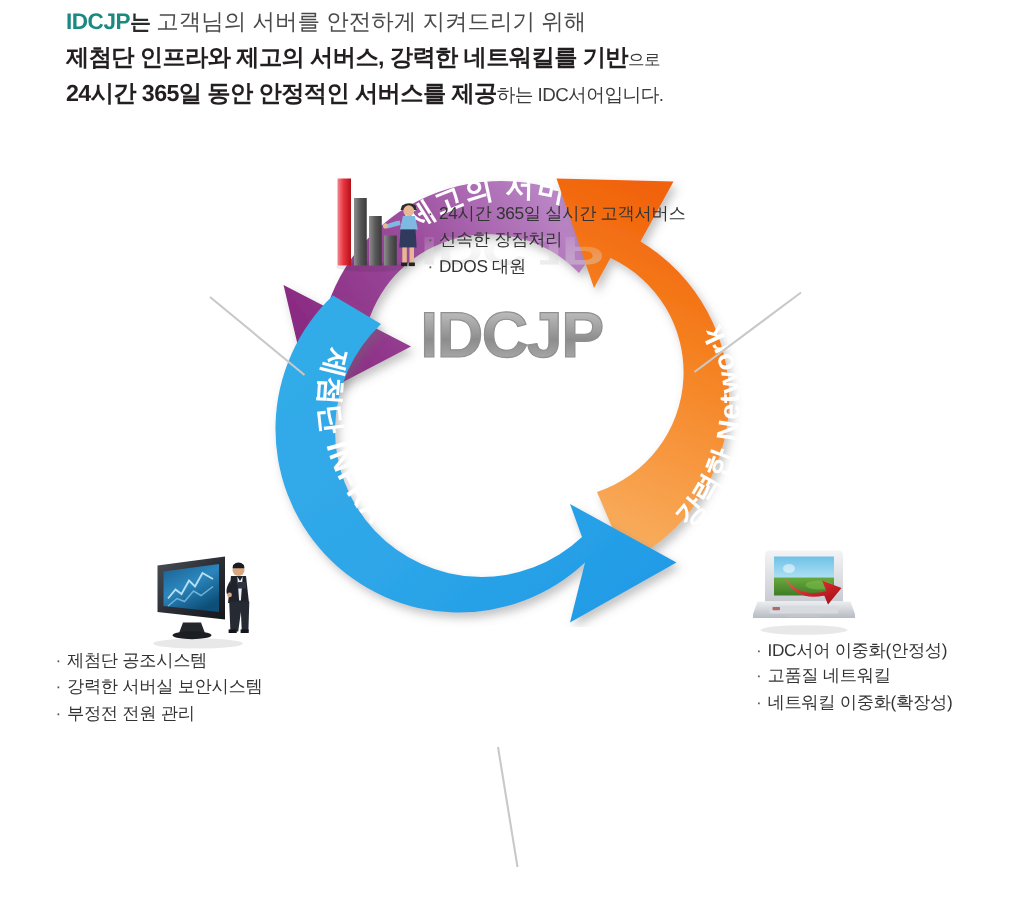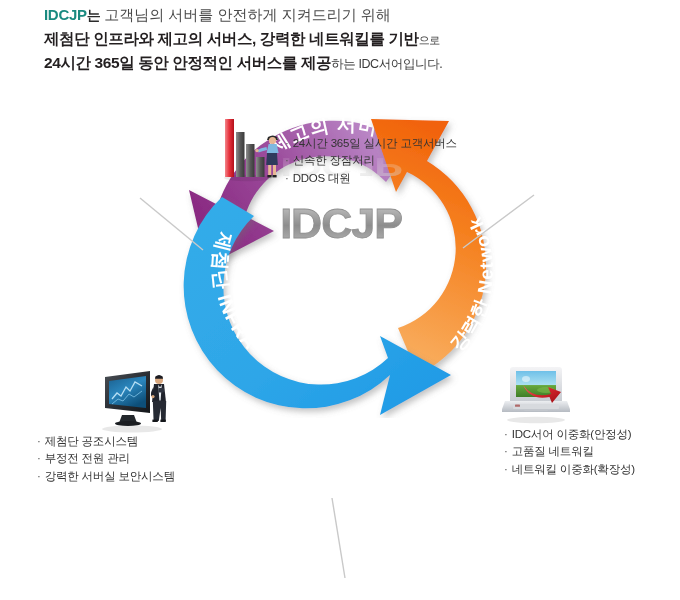--- a/index.html
+++ b/index.html
@@ -266,22 +266,22 @@
   </svg>
 
   <ul class="bullets" id="bullets-service">
     <li>24시간 365일 실시간 고객서버스</li>
     <li>신속한 장잠처리</li>
     <li>DDOS 대원</li>
   </ul>
 
   <ul class="bullets" id="bullets-infra">
     <li>제첨단 공조시스템</li>
+    <li>강력한 서버실 보안시스템</li>
     <li>부정전 전원 관리</li>
-    <li>강력한 서버실 보안시스템</li>
   </ul>
 
   <ul class="bullets" id="bullets-network">
     <li>IDC서어 이중화(안정성)</li>
     <li>고품질 네트워킬</li>
     <li>네트워킬 이중화(확장성)</li>
   </ul>
 
 </div>
 

